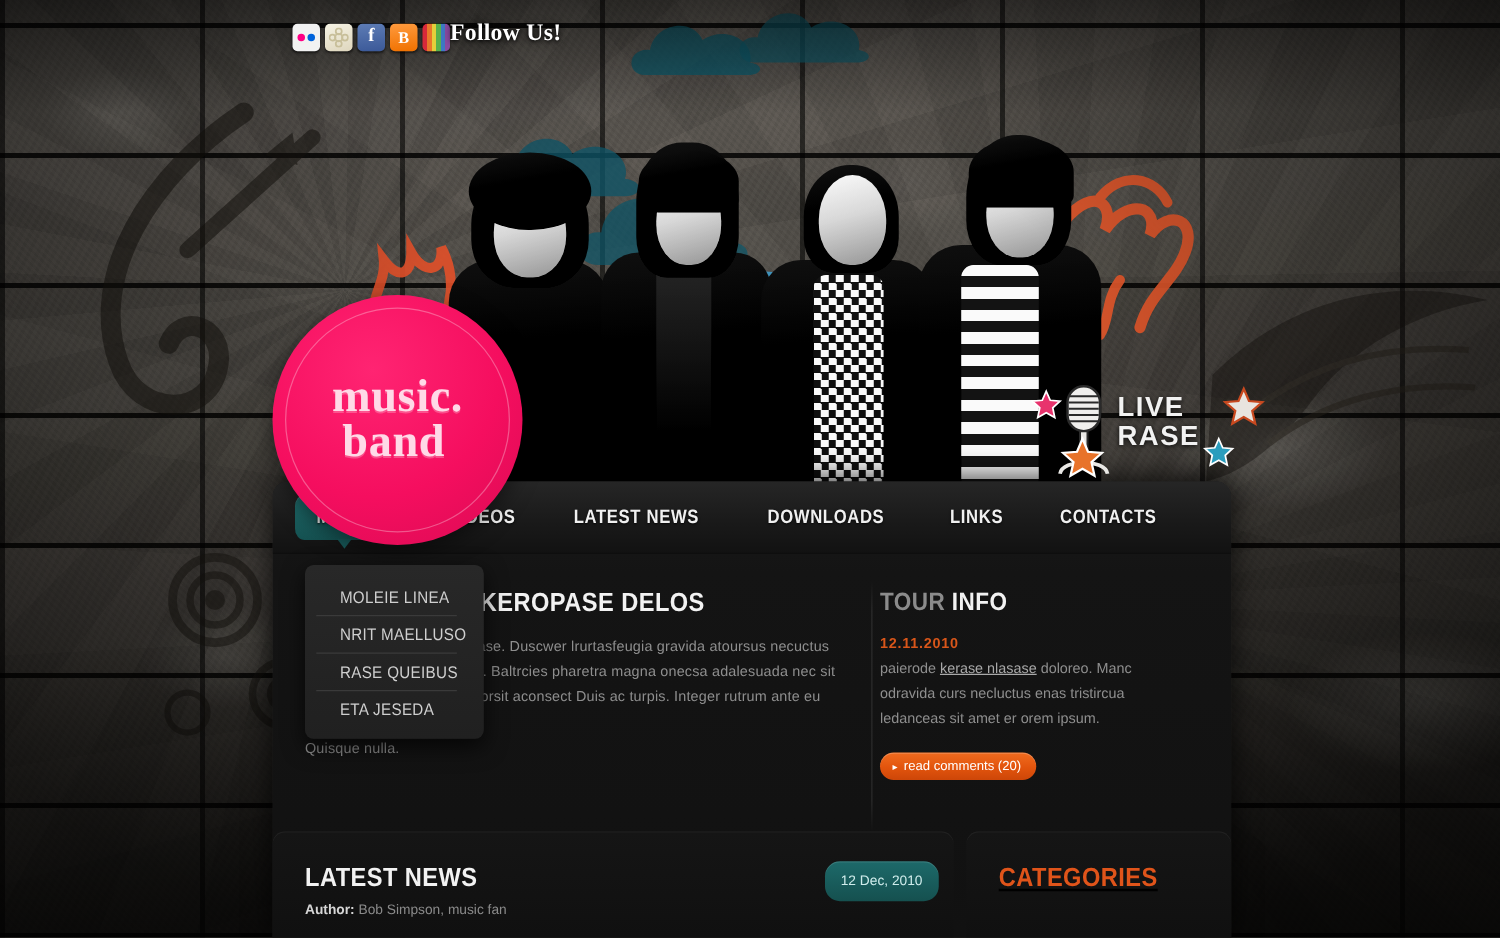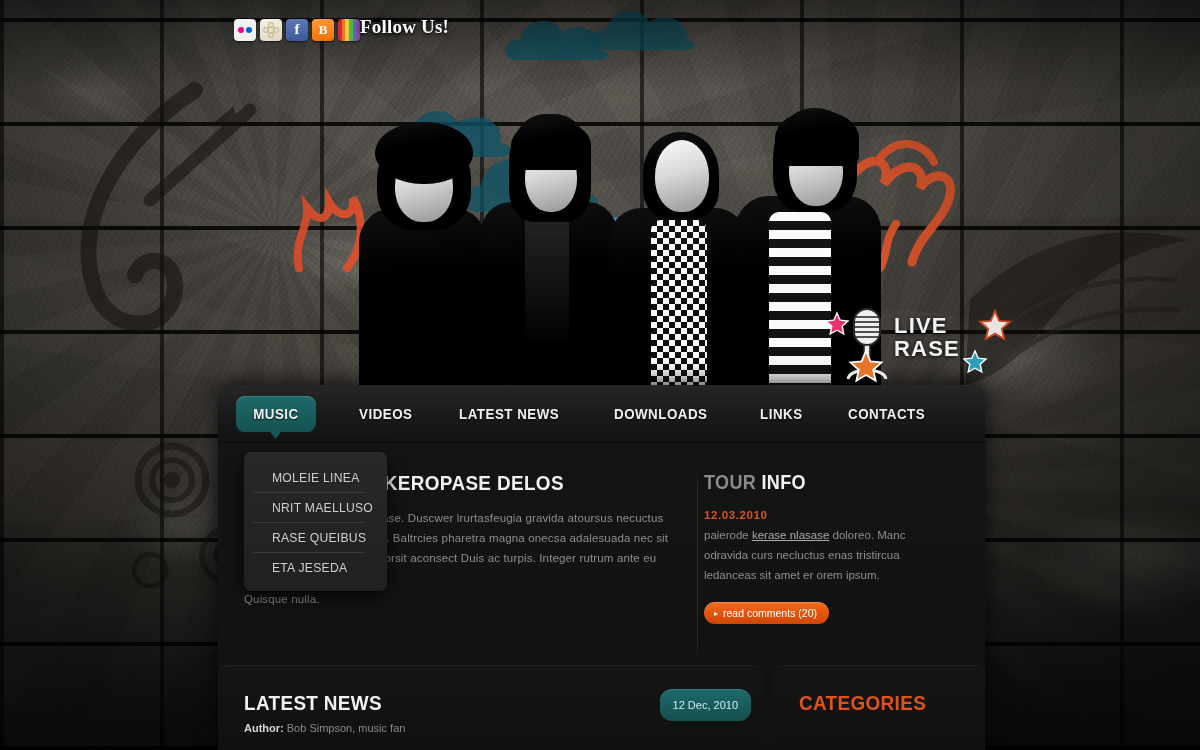--- a/index.html
+++ b/index.html
@@ -398,20 +398,21 @@
     padding: 26px 24px 0 26px;
     position: relative;
     box-shadow: inset 0 1px 0 rgba(255,255,255,0.05);
   }
   .cat-box {
     flex: 1;
     background: linear-gradient(180deg,#151515 0%, #101010 100%);
     border-radius: 10px 10px 0 0;
     padding: 26px 0 1px 26px;
     box-shadow: inset 0 1px 0 rgba(255,255,255,0.05);
+    text-decoration: underline;
   }
   .news-title {
     color: #f2f2f2;
     font-family: "Liberation Sans", sans-serif;
     font-weight: bold;
     font-size: 21px;
     letter-spacing: 0.4px;
     transform: scaleX(0.9);
     transform-origin: left center;
     margin-bottom: 7px;
@@ -554,20 +555,27 @@
       </span>
       <span class="social-ico ico-fb">f</span>
       <span class="social-ico ico-blogger">B</span>
       <span class="social-ico ico-rainbow"></span>
     </div>
 
     <div class="follow-us">Follow Us!</div>
 
   </div>
 
+  <div class="logo-circle">
+    <div class="logo-ring"></div>
+    <div class="logo-text">
+      <span>music.</span>
+      <span class="l2">band</span>
+    </div>
+  </div>
 
   <div class="live-radio">
     <svg style="position:absolute; left:0; top:0;" width="60" height="80" viewBox="0 0 60 80">
       <rect x="16" y="4" width="26" height="36" rx="13" fill="#f0efed" stroke="#2a2a2a" stroke-width="2"></rect>
       <g stroke="#2a2a2a" stroke-width="1.6">
         <line x1="17" y1="12" x2="41" y2="12"></line>
           <line x1="17" y1="17" x2="41" y2="17"></line>
         <line x1="17" y1="22" x2="41" y2="22"></line>
           <line x1="17" y1="27" x2="41" y2="27"></line>
         <line x1="17" y1="32" x2="41" y2="32"></line>
@@ -612,21 +620,21 @@
         <div class="body-txt">
           <p>ase queibus etajesedaser ase. Duscwer lrurtasfeugia gravida atoursus necuctus oreecenas tristiqu orci aem. Baltrcies pharetra magna onecsa adalesuada nec sit ameumertase dertasfase dorsit aconsect Duis ac turpis. Integer rutrum ante eu lacus.</p>
           <p>Quisque nulla.</p>
         </div>
       </div>
 
       <div class="col-side">
         <div class="side-head">
           <span class="t1">TOUR </span><span class="t2">INFO</span>
         </div>
-        <div class="tour-date">12.03.2010</div>
+        <div class="tour-date">12.11.2010</div>
         <div class="tour-body"><span>paierode </span><a href="#">kerase nlasase</a><span> doloreo. Manc odravida curs necluctus enas tristircua ledanceas sit amet er orem ipsum.</span></div>
         <button class="read-btn">
           <span class="arr">▸</span>
           <span>read comments (20)</span>
         </button>
       </div>
     </div>
   </div>
 
   <div class="bottom-row">

